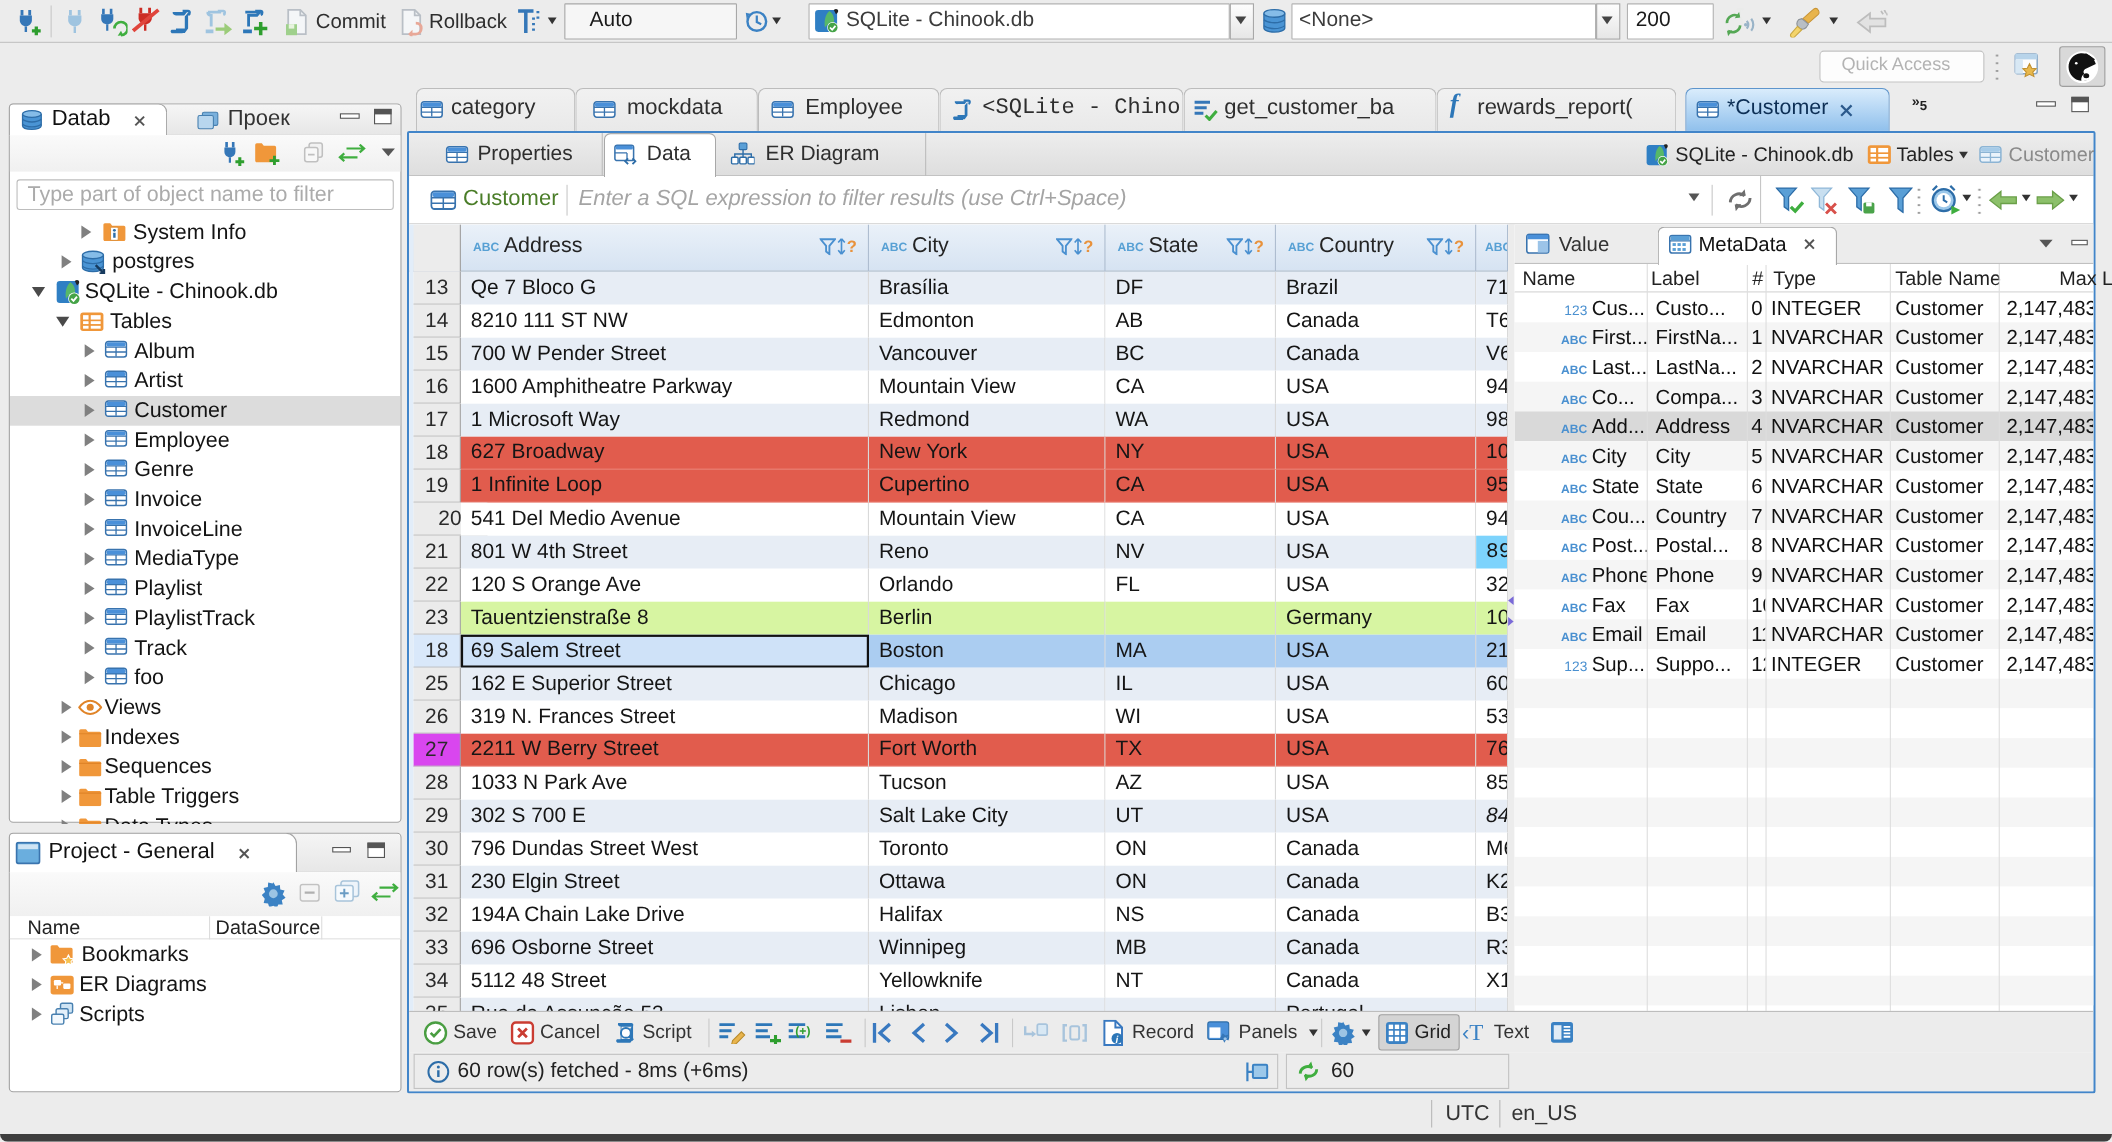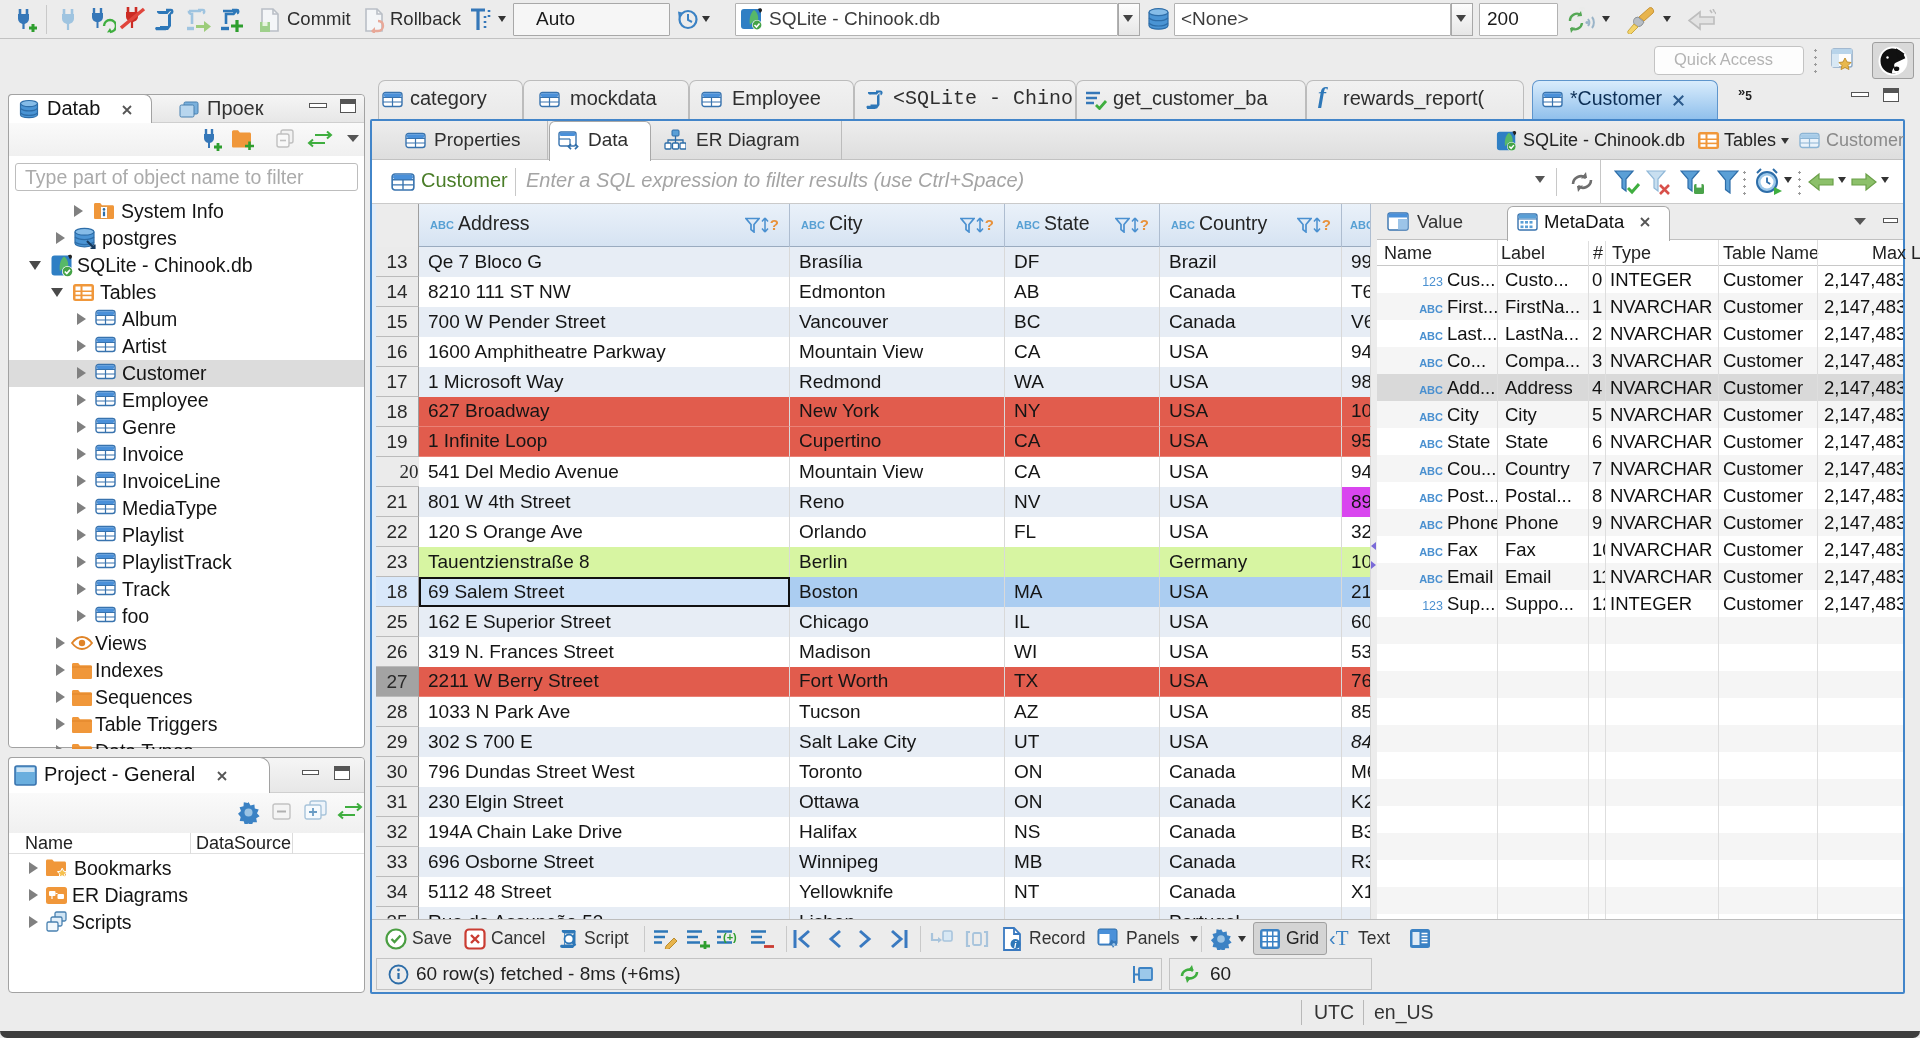--- a/index.html
+++ b/index.html
@@ -708,21 +708,21 @@
           </svg><span style="color:#e8923c;font-weight:bold;font-size:15px;">?</span></div>
       </div>
       <div class="abs" style="left:970px;top:0;width:29px;height:43px;border-right:1px solid #aebdd0;overflow:hidden;">
         <span class="hdrabc abs" style="left:8px;top:15px;">ABC</span>
       </div>
       <div class="numcell" style="left:4px;top:43px;width:43px;background:#ebebeb;">13</div>
       <div class="gridcell" style="left:47px;top:43px;width:371px;background:#e7edf5;">Qe 7 Bloco G</div>
       <div class="gridcell" style="left:418px;top:43px;width:215px;background:#e7edf5;">Brasília</div>
       <div class="gridcell" style="left:633px;top:43px;width:155px;background:#e7edf5;">DF</div>
       <div class="gridcell" style="left:788px;top:43px;width:182px;background:#e7edf5;">Brazil</div>
-      <div class="gridcell" style="left:970px;top:43px;width:29px;background:#e7edf5;">99</div>
+      <div class="gridcell" style="left:970px;top:43px;width:29px;background:#e7edf5;">71</div>
       <div class="numcell" style="left:4px;top:73px;width:43px;background:#ebebeb;">14</div>
       <div class="gridcell" style="left:47px;top:73px;width:371px;background:#ffffff;">8210 111 ST NW</div>
       <div class="gridcell" style="left:418px;top:73px;width:215px;background:#ffffff;">Edmonton</div>
       <div class="gridcell" style="left:633px;top:73px;width:155px;background:#ffffff;">AB</div>
       <div class="gridcell" style="left:788px;top:73px;width:182px;background:#ffffff;">Canada</div>
       <div class="gridcell" style="left:970px;top:73px;width:29px;background:#ffffff;">T6</div>
       <div class="numcell" style="left:4px;top:103px;width:43px;background:#ebebeb;">15</div>
       <div class="gridcell" style="left:47px;top:103px;width:371px;background:#e7edf5;">700 W Pender Street</div>
       <div class="gridcell" style="left:418px;top:103px;width:215px;background:#e7edf5;">Vancouver</div>
       <div class="gridcell" style="left:633px;top:103px;width:155px;background:#e7edf5;">BC</div>
@@ -745,32 +745,32 @@
       <div class="gridcell" style="left:418px;top:193px;width:215px;background:#e15c4d;border-bottom:1px solid #ea8276;line-height:28px;">New York</div>
       <div class="gridcell" style="left:633px;top:193px;width:155px;background:#e15c4d;border-bottom:1px solid #ea8276;line-height:28px;">NY</div>
       <div class="gridcell" style="left:788px;top:193px;width:182px;background:#e15c4d;border-bottom:1px solid #ea8276;line-height:28px;">USA</div>
       <div class="gridcell" style="left:970px;top:193px;width:29px;background:#e15c4d;border-bottom:1px solid #ea8276;line-height:28px;">10</div>
       <div class="numcell" style="left:4px;top:223px;width:43px;background:#ebebeb;">19</div>
       <div class="gridcell" style="left:47px;top:223px;width:371px;background:#e15c4d;border-bottom:1px solid #ea8276;line-height:28px;">1 Infinite Loop</div>
       <div class="gridcell" style="left:418px;top:223px;width:215px;background:#e15c4d;border-bottom:1px solid #ea8276;line-height:28px;">Cupertino</div>
       <div class="gridcell" style="left:633px;top:223px;width:155px;background:#e15c4d;border-bottom:1px solid #ea8276;line-height:28px;">CA</div>
       <div class="gridcell" style="left:788px;top:223px;width:182px;background:#e15c4d;border-bottom:1px solid #ea8276;line-height:28px;">USA</div>
       <div class="gridcell" style="left:970px;top:223px;width:29px;background:#e15c4d;border-bottom:1px solid #ea8276;line-height:28px;">95</div>
-      <div class="numcell" style="left:4px;top:253px;width:67px;background:#ebebeb;font-family:Liberation Serif, serif;">20</div>
+      <div class="numcell" style="left:4px;top:253px;width:67px;background:#ebebeb;">20</div>
       <div class="gridcell" style="left:47px;top:253px;width:371px;background:#ffffff;">541 Del Medio Avenue</div>
       <div class="gridcell" style="left:418px;top:253px;width:215px;background:#ffffff;">Mountain View</div>
       <div class="gridcell" style="left:633px;top:253px;width:155px;background:#ffffff;">CA</div>
       <div class="gridcell" style="left:788px;top:253px;width:182px;background:#ffffff;">USA</div>
       <div class="gridcell" style="left:970px;top:253px;width:29px;background:#ffffff;">94</div>
       <div class="numcell" style="left:4px;top:283px;width:43px;background:#ebebeb;">21</div>
       <div class="gridcell" style="left:47px;top:283px;width:371px;background:#e7edf5;">801 W 4th Street</div>
       <div class="gridcell" style="left:418px;top:283px;width:215px;background:#e7edf5;">Reno</div>
       <div class="gridcell" style="left:633px;top:283px;width:155px;background:#e7edf5;">NV</div>
       <div class="gridcell" style="left:788px;top:283px;width:182px;background:#e7edf5;">USA</div>
-      <div class="gridcell" style="left:970px;top:283px;width:29px;background:#d946ef;">89</div>
+      <div class="gridcell" style="left:970px;top:283px;width:29px;background:#7dd3fc;font-family:Liberation Mono, monospace;">89</div>
       <div class="numcell" style="left:4px;top:313px;width:43px;background:#ebebeb;">22</div>
       <div class="gridcell" style="left:47px;top:313px;width:371px;background:#ffffff;">120 S Orange Ave</div>
       <div class="gridcell" style="left:418px;top:313px;width:215px;background:#ffffff;">Orlando</div>
       <div class="gridcell" style="left:633px;top:313px;width:155px;background:#ffffff;">FL</div>
       <div class="gridcell" style="left:788px;top:313px;width:182px;background:#ffffff;">USA</div>
       <div class="gridcell" style="left:970px;top:313px;width:29px;background:#ffffff;">32</div>
       <div class="numcell" style="left:4px;top:343px;width:43px;background:#ebebeb;">23</div>
       <div class="gridcell" style="left:47px;top:343px;width:371px;background:#d7f5a2;">Tauentzienstraße 8</div>
       <div class="gridcell" style="left:418px;top:343px;width:215px;background:#d7f5a2;">Berlin</div>
       <div class="gridcell" style="left:633px;top:343px;width:155px;background:#d7f5a2;"></div>
@@ -787,21 +787,21 @@
       <div class="gridcell" style="left:418px;top:403px;width:215px;background:#e7edf5;">Chicago</div>
       <div class="gridcell" style="left:633px;top:403px;width:155px;background:#e7edf5;">IL</div>
       <div class="gridcell" style="left:788px;top:403px;width:182px;background:#e7edf5;">USA</div>
       <div class="gridcell" style="left:970px;top:403px;width:29px;background:#e7edf5;">60</div>
       <div class="numcell" style="left:4px;top:433px;width:43px;background:#ebebeb;">26</div>
       <div class="gridcell" style="left:47px;top:433px;width:371px;background:#ffffff;">319 N. Frances Street</div>
       <div class="gridcell" style="left:418px;top:433px;width:215px;background:#ffffff;">Madison</div>
       <div class="gridcell" style="left:633px;top:433px;width:155px;background:#ffffff;">WI</div>
       <div class="gridcell" style="left:788px;top:433px;width:182px;background:#ffffff;">USA</div>
       <div class="gridcell" style="left:970px;top:433px;width:29px;background:#ffffff;">53</div>
-      <div class="numcell" style="left:4px;top:463px;width:43px;background:#a3a3a3;">27</div>
+      <div class="numcell" style="left:4px;top:463px;width:43px;background:#d946ef;">27</div>
       <div class="gridcell" style="left:47px;top:463px;width:371px;background:#e15c4d;border-bottom:1px solid #ea8276;line-height:28px;">2211 W Berry Street</div>
       <div class="gridcell" style="left:418px;top:463px;width:215px;background:#e15c4d;border-bottom:1px solid #ea8276;line-height:28px;">Fort Worth</div>
       <div class="gridcell" style="left:633px;top:463px;width:155px;background:#e15c4d;border-bottom:1px solid #ea8276;line-height:28px;">TX</div>
       <div class="gridcell" style="left:788px;top:463px;width:182px;background:#e15c4d;border-bottom:1px solid #ea8276;line-height:28px;">USA</div>
       <div class="gridcell" style="left:970px;top:463px;width:29px;background:#e15c4d;border-bottom:1px solid #ea8276;line-height:28px;">76</div>
       <div class="numcell" style="left:4px;top:493px;width:43px;background:#ebebeb;">28</div>
       <div class="gridcell" style="left:47px;top:493px;width:371px;background:#ffffff;">1033 N Park Ave</div>
       <div class="gridcell" style="left:418px;top:493px;width:215px;background:#ffffff;">Tucson</div>
       <div class="gridcell" style="left:633px;top:493px;width:155px;background:#ffffff;">AZ</div>
       <div class="gridcell" style="left:788px;top:493px;width:182px;background:#ffffff;">USA</div>

